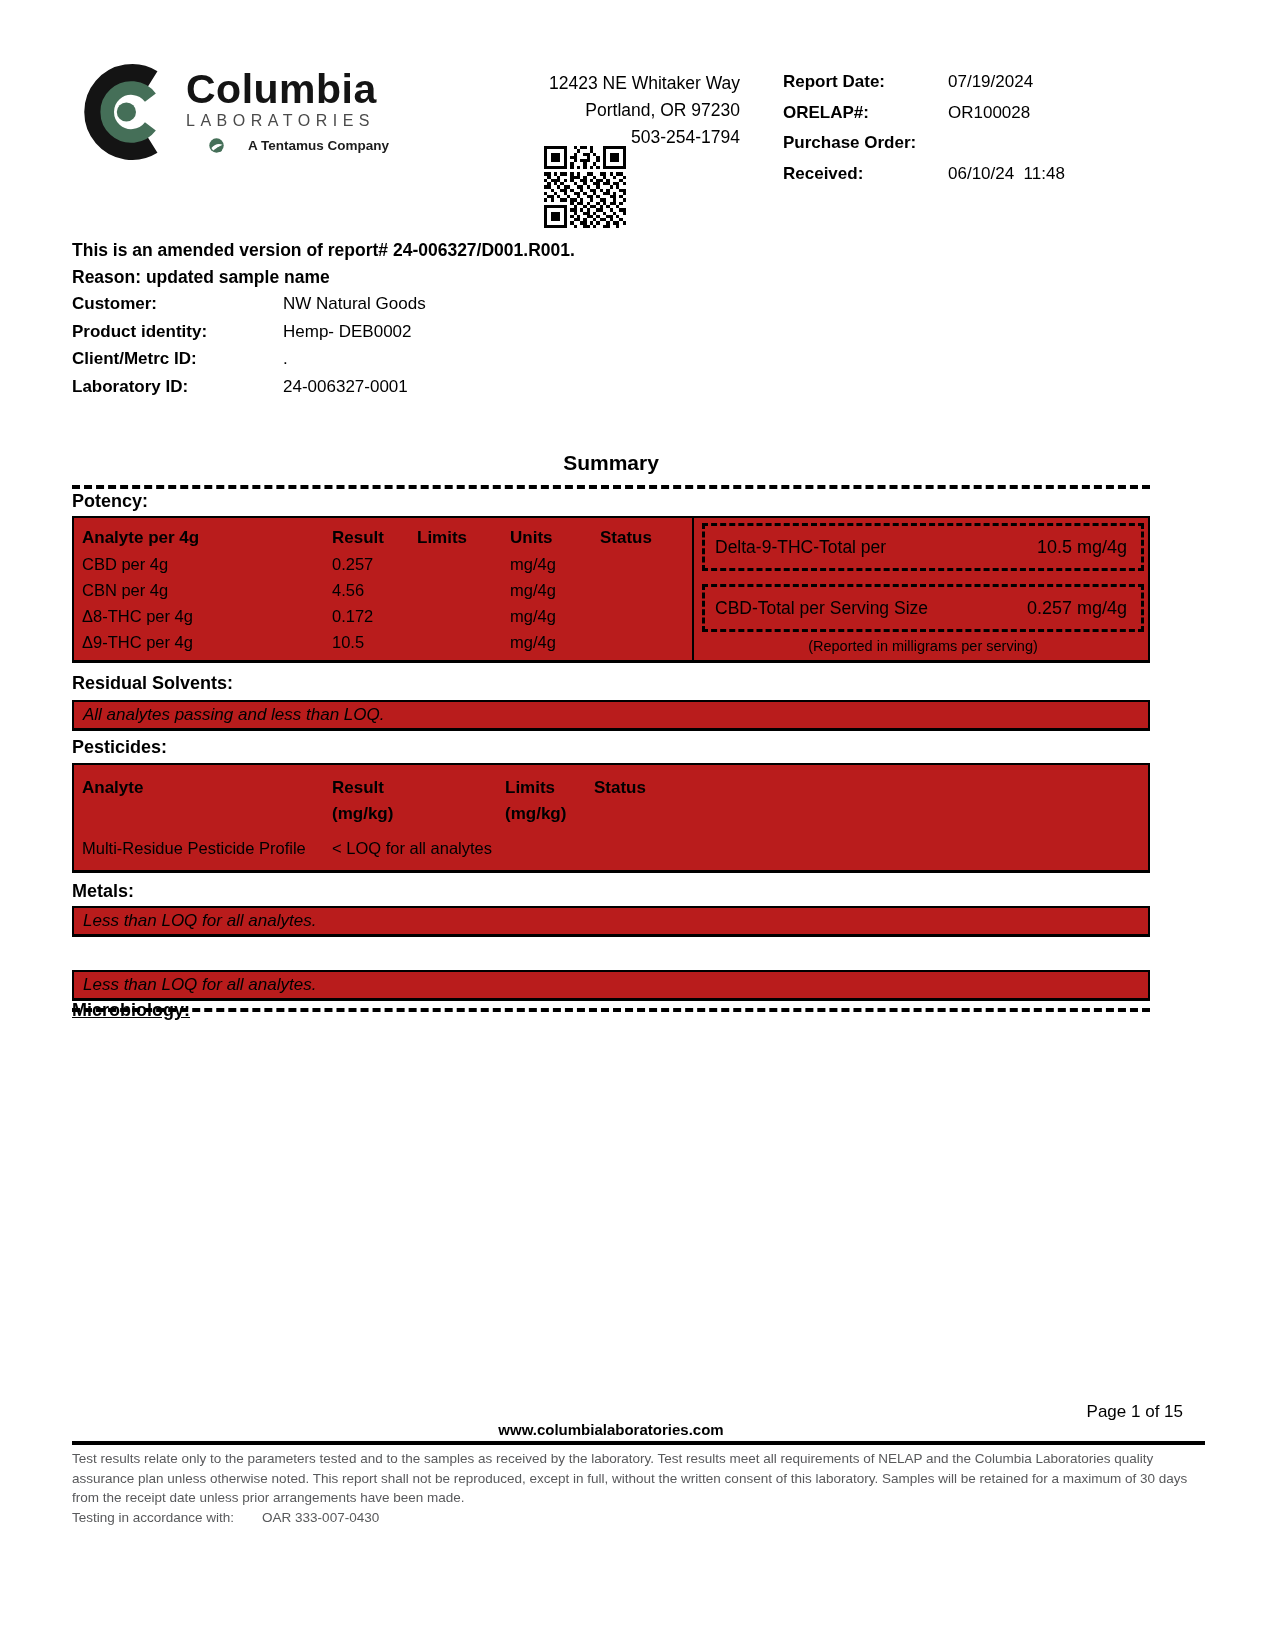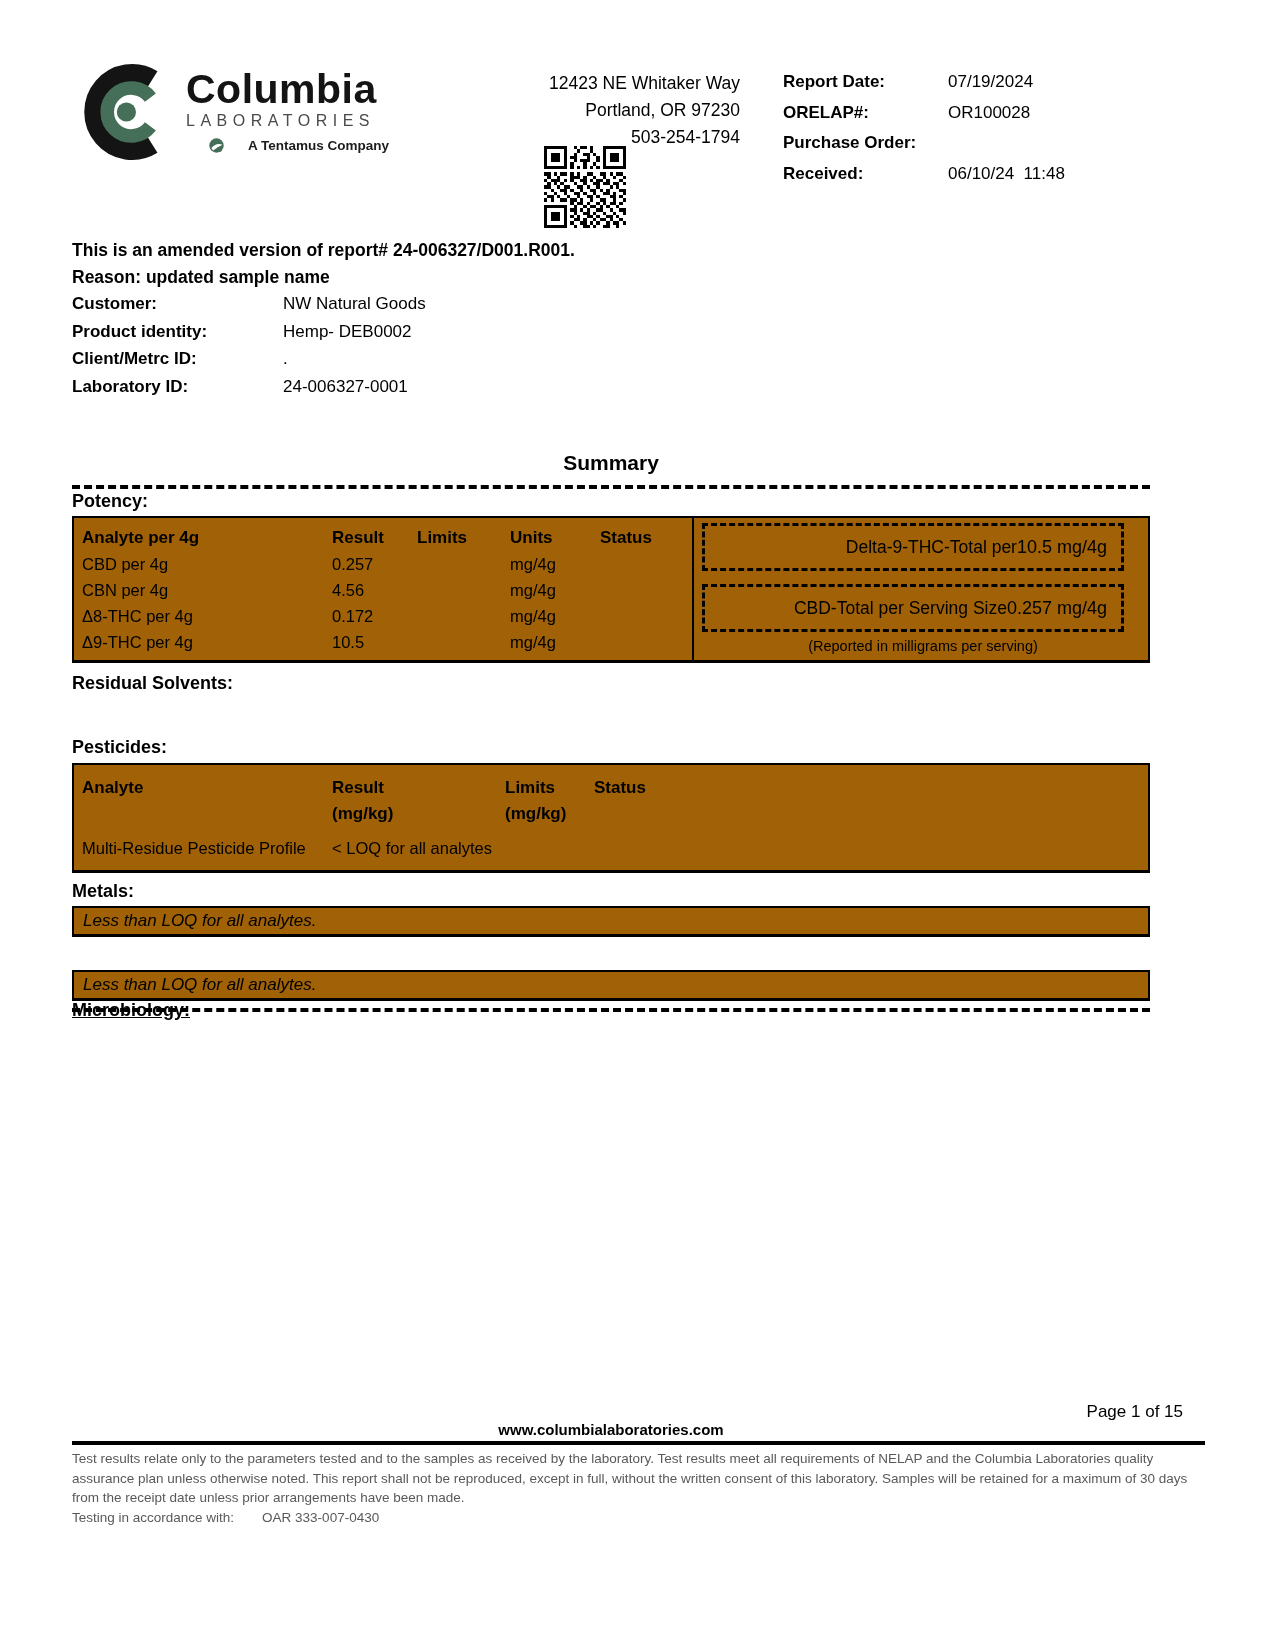--- a/index.html
+++ b/index.html
@@ -45,30 +45,30 @@
   .dash-1 { top: 485px; }
   .dash-2 { top: 1008px; }
 
   .section-heading { font-size: 18px; font-weight: bold; }
   .h-potency { top: 491px; }
   .h-residual { top: 673px; }
   .h-pesticides { top: 737px; }
   .h-metals { top: 881px; }
   .h-micro { top: 1000px; text-decoration: underline; }
 
-  .box { border: 2px solid #000; border-bottom-width: 3px; background: #a16207; }
+  .box { border: 2px solid #000; border-bottom-width: 3px; background: #b91c1c; }
 
   .potency-box { top: 516px; height: 147px; }
   .potency-table { position: absolute; left: 0; top: 0; width: 618px; height: 100%; padding: 10px 0 0 8px; }
   .pt-grid { display: grid; grid-template-columns: 250px 85px 93px 90px 92px; }
   .pt-head { font-weight: bold; font-size: 17px; height: 27px; }
   .pt-row { font-size: 16.5px; height: 26px; }
 
   .totals-panel { position: absolute; left: 618px; top: 0; width: 460px; height: 100%; border-left: 2px solid #000; }
-  .total-box { position: absolute; left: 8px; right: 28px; height: 48px; border: 3px dashed #000; display: flex; align-items: center; justify-content: flex-end; padding: 0 14px 0 10px; }
+  .total-box { position: absolute; left: 8px; right: 8px; height: 48px; border: 3px dashed #000; display: flex; align-items: center; justify-content: space-between; padding: 0 14px 0 10px; }
   .total-box-1 { top: 5px; }
   .total-box-2 { top: 66px; }
   .total-label { font-size: 17.5px; }
   .total-value { font-size: 18px; }
   .totals-note { position: absolute; left: 0; right: 0; top: 120px; text-align: center; font-size: 14.5px; }
 
   .note-box { height: 31px; display: flex; align-items: center; padding-left: 9px; font-size: 17px; font-style: italic; }
   .residual-box { top: 700px; }
   .metals-box { top: 906px; }
   .micro-box { top: 970px; }
@@ -227,20 +227,23 @@
       </div>
       <div class="total-box total-box-2">
         <span class="total-label">CBD-Total per Serving Size</span>
         <span class="total-value">0.257 mg/4g</span>
       </div>
       <div class="totals-note">(Reported in milligrams per serving)</div>
     </div>
   </div>
 
   <div class="content-col section-heading h-residual">Residual Solvents:</div>
+  <div class="content-col box note-box residual-box">
+    <span>All analytes passing and less than LOQ.</span>
+  </div>
 
   <div class="content-col section-heading h-pesticides">Pesticides:</div>
   <div class="content-col box pesticides-box">
     <div class="pest-grid pest-head">
       <span>Analyte</span>
       <span><span>Result</span><br><span>(mg/kg)</span></span>
       <span><span>Limits</span><br><span>(mg/kg)</span></span>
       <span>Status</span>
     </div>
     <div class="pest-grid pest-row">

